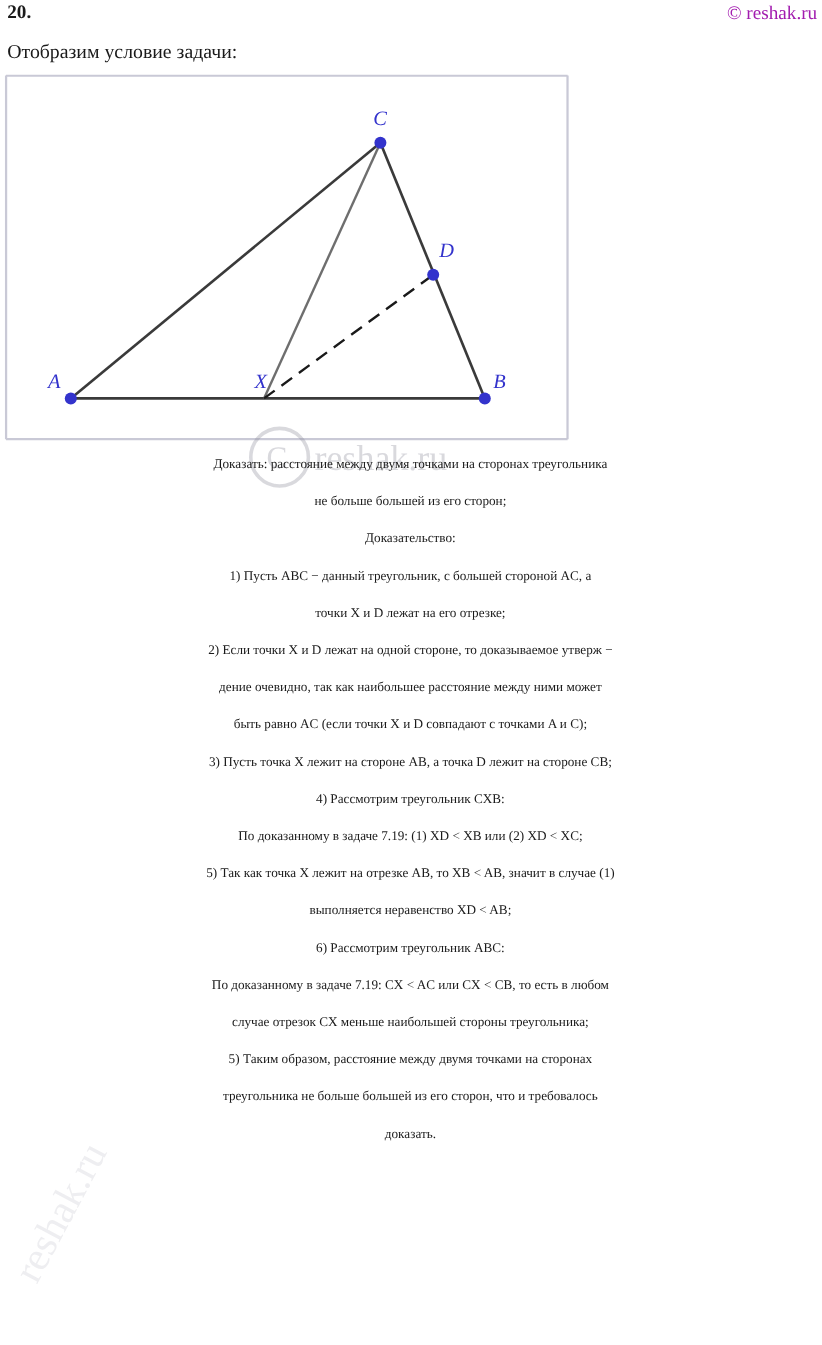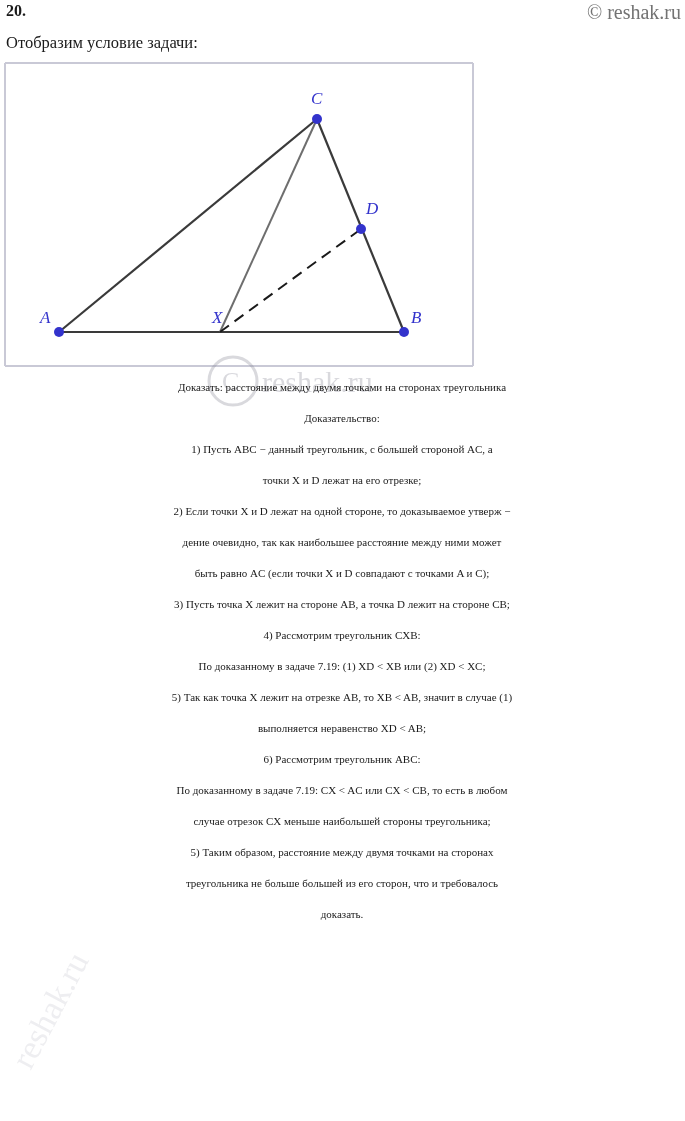--- a/index.html
+++ b/index.html
@@ -28,22 +28,22 @@
     font-family: "Liberation Serif", serif;
     font-weight: bold;
     font-size: 16px;
     line-height: 18px;
   }
   .watermark-top {
     position: absolute;
     right: 8px;
     top: 3px;
     font-family: "Liberation Serif", serif;
-    font-size: 20px;
-    color: #737373;
+    font-size: 16px;
+    color: #a21caf;
     line-height: 18px;
   }
   .intro {
     position: absolute;
     left: 6px;
     top: 33px;
     font-size: 16.5px;
     line-height: 20px;
   }
   .figure-wrap {
@@ -129,20 +129,21 @@
       <g opacity="0.32">
         <circle cx="33" cy="34" r="24" fill="none" stroke="#8a8a99" stroke-width="3"></circle>
         <text x="22" y="43" font-family="Liberation Serif, serif" font-size="26" fill="#8a8a99">C</text>
         <text x="62" y="45" font-family="Liberation Serif, serif" font-size="30" fill="#8a8a99">reshak.ru</text>
       </g>
     </svg>
   </div>
 
   <div class="proof">
     <p>Доказать:  расстояние между двумя точками на сторонах треугольника</p>
+    <p>не больше большей из его сторон;</p>
     <p>Доказательство:</p>
     <p>1) Пусть ABC − данный треугольник, с большей стороной AC, а</p>
     <p>точки X и D лежат на его отрезке;</p>
     <p>2) Если точки X и D лежат на одной стороне, то доказываемое утверж −</p>
     <p>дение очевидно, так как наибольшее расстояние между ними может</p>
     <p>быть равно AC (если точки X и D совпадают с точками A и C);</p>
     <p>3) Пусть точка X лежит на стороне AB, а точка D лежит на стороне CB;</p>
     <p>4) Рассмотрим треугольник CXB:</p>
     <p>По доказанному в задаче 7.19:  (1) XD &lt; XB  или  (2) XD &lt; XC;</p>
     <p>5) Так как точка X лежит на отрезке AB, то XB &lt; AB, значит в случае (1)</p>

